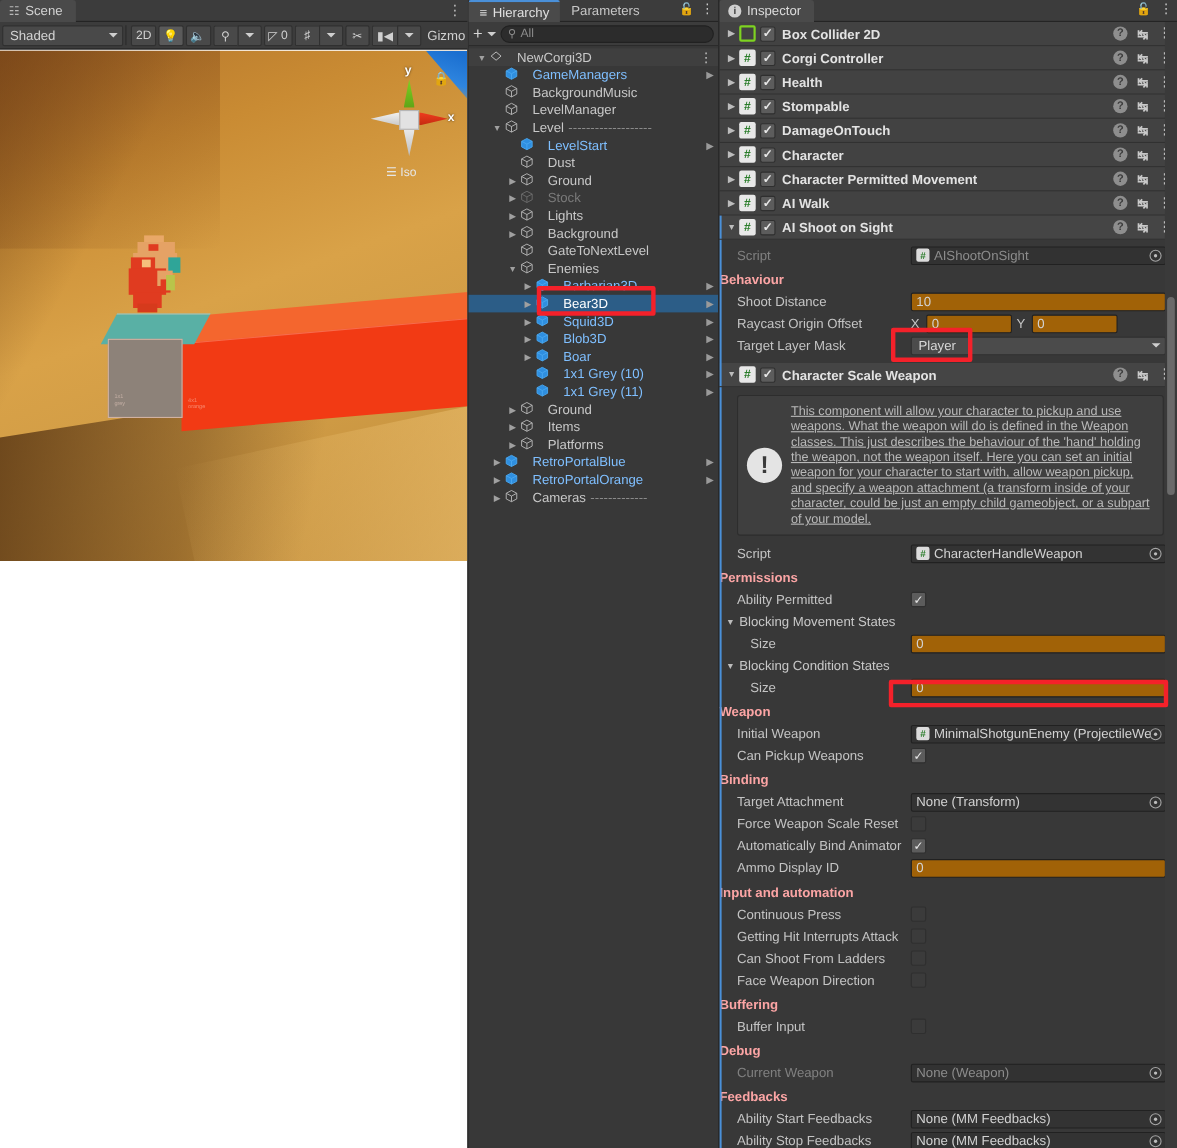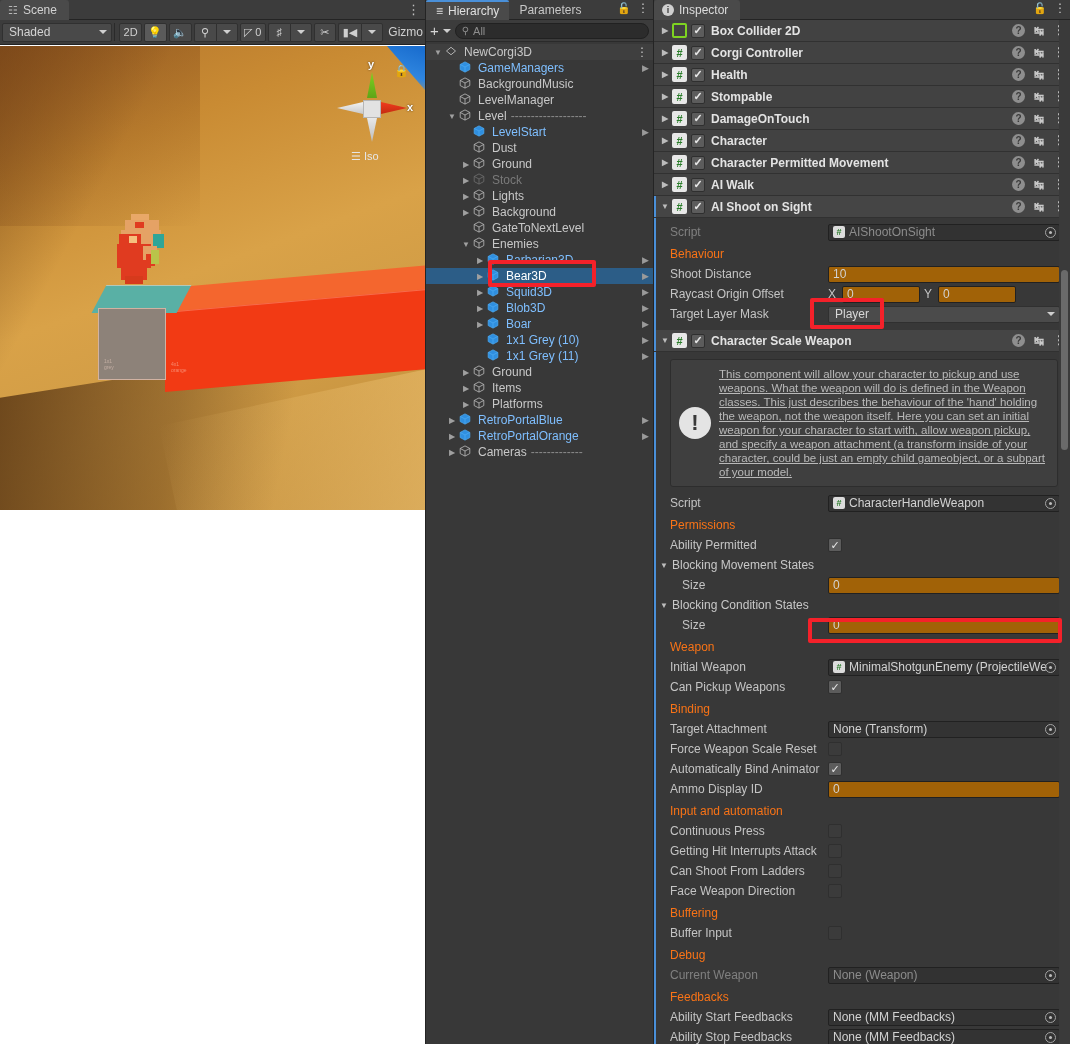--- a/index.html
+++ b/index.html
@@ -163,21 +163,21 @@
   .hrow {
     position: relative; height: 16px; display: flex; align-items: center;
     font-size: 12px; color: #c8c8c8; white-space: nowrap;
   }
   .hrow.root { background: #3f3f3f; }
   .hrow.selected { background: #2c5d87; color: #ffffff; }
   .hrow .arrow {
     width: 12px; text-align: center; color: #a0a0a0; font-size: 8px; flex: none;
   }
   .hrow .cube { width: 14px; flex: none; text-align: center; }
-  .hrow .lbl { margin-left: 6px; }
+  .hrow .lbl { margin-left: 12px; }
   .hrow .chev { position: absolute; right: 4px; color: #9a9a9a; font-size: 9px; }
   .hrow .dashes { color: #8a8a8a; letter-spacing: 0px; margin-left: 4px; }
   .prefab { color: #7fbfff; }
   .dim { color: #7a7a7a; }
   .hrow.root .kebab { position: absolute; right: 5px; color: #c3c3c3; font-size: 12px; line-height: 10px; }
   .sel-bar-left {
     position: absolute; left: -425px; width: 425px; height: 16px; background: #2c5d87; z-index: -1;
   }
 
   
@@ -222,21 +222,21 @@
     font-size: 10px; font-weight: bold; display: inline-flex; align-items: center; justify-content: center;
   }
   .pre-ic { color: #c9c9c9; font-size: 12px; }
   .kb { color: #c9c9c9; font-size: 12px; line-height: 9px; }
 
   .comp-body { position: relative; background: #383838; padding: 4px 0 6px 0; }
   .sel-stripe { position: absolute; left: 0; top: 0; bottom: 0; width: 2px; background: #4a90d9; }
   .row { display: flex; align-items: center; height: 20px; padding-left: 16px; }
   .row .lab { width: 158px; color: #c4c4c4; font-size: 12px; flex: none; white-space: nowrap; overflow: hidden; }
   .row .lab.dimmed { color: #808080; }
-  .sec-hdr { font-weight: normal; color: #f97316; font-size: 12px; padding-left: 16px; height: 22px; display: flex; align-items: flex-end; padding-bottom: 3px; }
+  .sec-hdr { font-weight: bold; color: #fca5a5; font-size: 12px; height: 22px; display: flex; align-items: flex-end; padding-bottom: 3px; }
   .fold-hdr { display: flex; align-items: center; height: 20px; padding-left: 6px; color: #c8c8c8; font-size: 12px; }
   .fold-hdr .tri { width: 12px; font-size: 8px; color: #bcbcbc; }
   .field {
     height: 17px; background: #a16207; border: 1px solid #212121; border-radius: 2px;
     display: flex; align-items: center; padding: 0 4px; color: #d2d2d2; font-size: 12px;
     position: relative; overflow: hidden;
   }
   .field.obj { background: #333333; }
   .field.dimmed { color: #8c8c8c; background: #323232; }
   .field .target {

